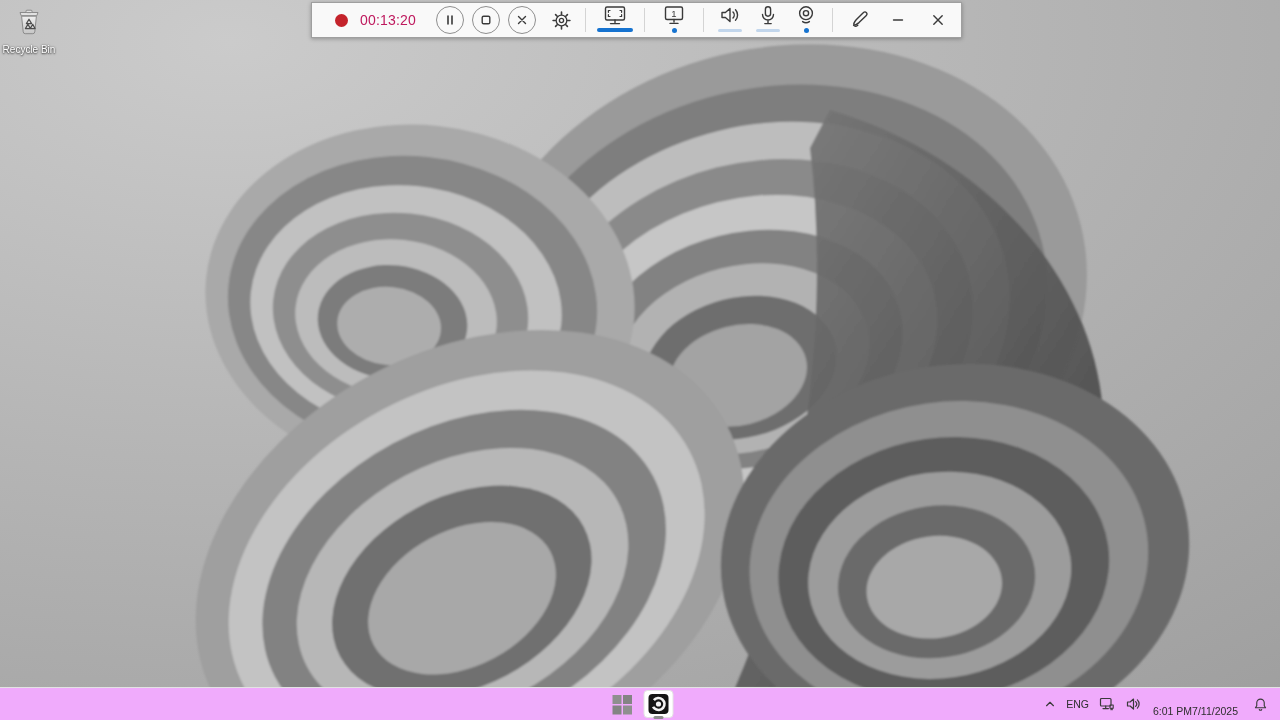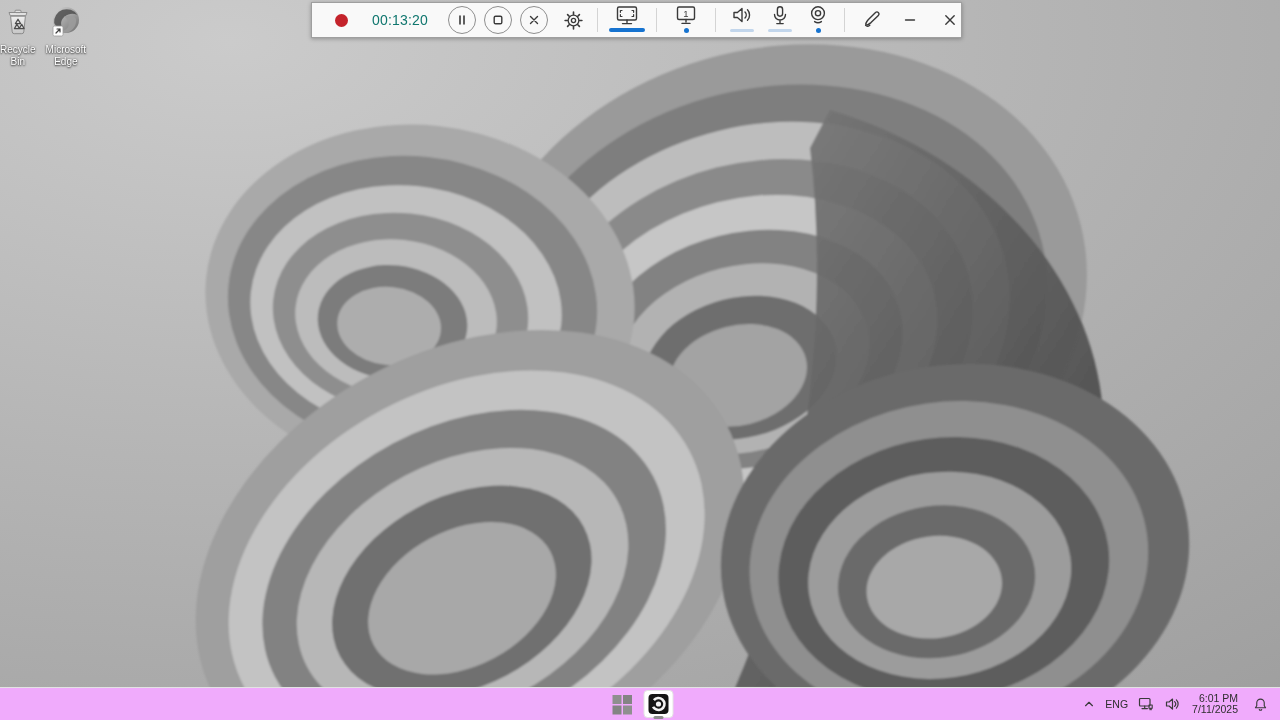--- a/index.html
+++ b/index.html
@@ -11,21 +11,21 @@
   .desktop-icons{position:absolute;left:0;top:4px;width:58px;display:flex;flex-direction:row;gap:10px;z-index:2;}
   .desktop-icon{width:58px;display:flex;flex-direction:column;align-items:center;gap:2px;cursor:default;}
   .desktop-icon .dlabel{font-size:10px;color:#ffffff;text-align:center;line-height:1.2;
     text-shadow:0 1px 2px rgba(0,0,0,.7),0 0 2px rgba(0,0,0,.5);max-width:54px;}
 
   
   .recorder-toolbar{position:absolute;left:311px;top:2px;width:651px;height:36px;box-sizing:border-box;
     background:#f9f9f9;border:1px solid #9f9f9f;box-shadow:0 1px 4px rgba(0,0,0,.28);
     display:flex;align-items:center;padding:0 10px;z-index:5;}
   .rec-dot{width:13px;height:13px;border-radius:50%;background:#c4232b;margin-left:13px;flex:none;}
-  .rec-timer{font-size:14px;color:#0f766e;margin-left:24px;width:62px;flex:none;letter-spacing:.2px;}
+  .rec-timer{font-size:14px;color:#be185d;margin-left:12px;width:62px;flex:none;letter-spacing:.2px;}
   .circle-btn{width:28px;height:28px;border-radius:50%;border:1px solid #8f8f8f;background:transparent;
     display:flex;align-items:center;justify-content:center;padding:0;margin-left:8px;flex:none;cursor:pointer;}
   .circle-btn:first-of-type{margin-left:14px;}
   .flat-btn{border:none;background:none;padding:0;display:flex;align-items:center;justify-content:center;cursor:pointer;}
   .gear-btn{width:34px;height:34px;margin-left:8px;flex:none;}
   .tb-divider{width:1px;height:24px;background:#d4d4d4;margin:0 7px;flex:none;}
   .tool{width:44px;height:34px;flex:none;display:flex;flex-direction:column;align-items:center;
     justify-content:flex-start;padding-top:2px;box-sizing:border-box;cursor:pointer;}
   .tool .ind-area{height:6px;display:flex;align-items:center;justify-content:center;margin-top:1px;}
   .ind-underline{width:36px;height:4px;border-radius:2px;background:#1673d0;}
@@ -42,21 +42,21 @@
   .taskbar-center{position:absolute;left:50%;top:0;height:32px;transform:translateX(-50%);
     display:flex;align-items:center;gap:7px;}
   .task-btn{width:30px;height:28px;border-radius:4px;border:none;background:none;display:flex;
     align-items:center;justify-content:center;position:relative;padding:0;cursor:pointer;}
   .task-btn.app-active{background:#ffffff;border:1px solid #e4e4e4;box-sizing:border-box;}
   .run-underline{position:absolute;left:50%;transform:translateX(-50%);bottom:-2px;
     width:10px;height:3px;border-radius:2px;background:#8d8d8d;}
   .tray{position:absolute;right:4px;top:0;height:32px;display:flex;align-items:center;}
   .tray-btn{border:none;background:none;height:26px;border-radius:4px;display:flex;align-items:center;
     justify-content:center;padding:0 5px;font-size:10.5px;color:#2e2e2e;cursor:pointer;font-family:inherit;}
-  .tray-clock{flex-direction:column;align-items:flex-end;line-height:11.5px;padding:0 7px;}
+  .tray-clock{align-items:flex-end;line-height:11.5px;padding:0 7px;}
   .tray-bell{padding:0 8px;}
 
   .icon-stroke{stroke:#3a3a3a;fill:none;stroke-width:1.4;stroke-linecap:round;stroke-linejoin:round;}
 </style>
 </head>
 <body>
 
 <div class="desktop">
 
   <svg class="wallpaper" viewBox="0 0 1280 688" preserveAspectRatio="none" aria-hidden="true">
@@ -133,38 +133,20 @@
           </defs>
           <path d="M8 8.5 h18 l-1.2 3.2 h-15.6 Z" fill="#e2e2e2" stroke="#8b8b8b" stroke-width="1"></path>
           <rect x="14" y="6.2" width="6" height="2.4" rx="1" fill="#e2e2e2" stroke="#8b8b8b" stroke-width="1"></rect>
           <path d="M9.6 12.2 h14.8 l-1.6 15.6 q-.2 1.9-2 1.9 h-7.6 q-1.8 0-2-1.9 Z" fill="url(#binG)" stroke="#8b8b8b" stroke-width="1"></path>
           <path d="M17 15.2 l2.6 4.4 h-5.2 Z M13.4 24.6 l2.5-4.3 2.6 4.3 Z M18.2 24.6 l2.5-4.3 2.4 4.3 Z" fill="none" stroke="#4c4c4c" stroke-width="1.2" stroke-linejoin="round"></path>
         </svg>
       </span>
       <span class="dlabel">Recycle Bin</span>
     </div>
 
-    <div class="desktop-icon">
-      <span>
-        <svg width="34" height="34" viewBox="0 0 34 34">
-          <defs>
-            <linearGradient id="edgeG" x1="0" y1="0" x2="1" y2="1">
-              <stop offset="0%" stop-color="#d6d6d6"></stop>
-                <stop offset="100%" stop-color="#6e6e6e"></stop>
-            </linearGradient>
-          </defs>
-          <circle cx="17" cy="16" r="13" fill="url(#edgeG)"></circle>
-          <path d="M5.2 19 a12.5 12.5 0 0 1 23-8 c-2.4-1.2-5.6-1.6-8.8-.5 c-4.8 1.7-7.6 5.8-7.3 9.7 c.15 1.9.8 3.4 1.9 4.7 C9.6 24 6.3 21.8 5.2 19 Z" fill="#4f4f4f" opacity="0.85"></path>
-          <path d="M15 12.5 c4.5-1.8 9.5-.8 12 2.2 a12.5 12.5 0 0 1-9.5 14 c-2.8.4-5-.4-6.4-2 c3.8.6 7.6-1.6 8.4-4.9 c.9-3.6-1.2-7.5-4.5-9.3 Z" fill="#9b9b9b" opacity="0.9"></path>
-          <rect x="4" y="22" width="10" height="10" rx="1.5" fill="#ffffff" stroke="#9a9a9a" stroke-width="0.8"></rect>
-          <path d="M7 29 l4-4 m0 0 h-3 m3 0 v3" stroke="#3f3f3f" stroke-width="1.2" fill="none" stroke-linecap="round"></path>
-        </svg>
-      </span>
-      <span class="dlabel">Microsoft Edge</span>
-    </div>
   </div>
 
   <div class="recorder-toolbar">
     <span class="rec-dot"></span>
     <span class="rec-timer">00:13:20</span>
 
     <button class="circle-btn" title="">
       <svg width="12" height="12" viewBox="0 0 12 12">
         <path d="M4 2 v8 M8 2 v8" class="icon-stroke" style="stroke-width:1.6"></path>
       </svg>

